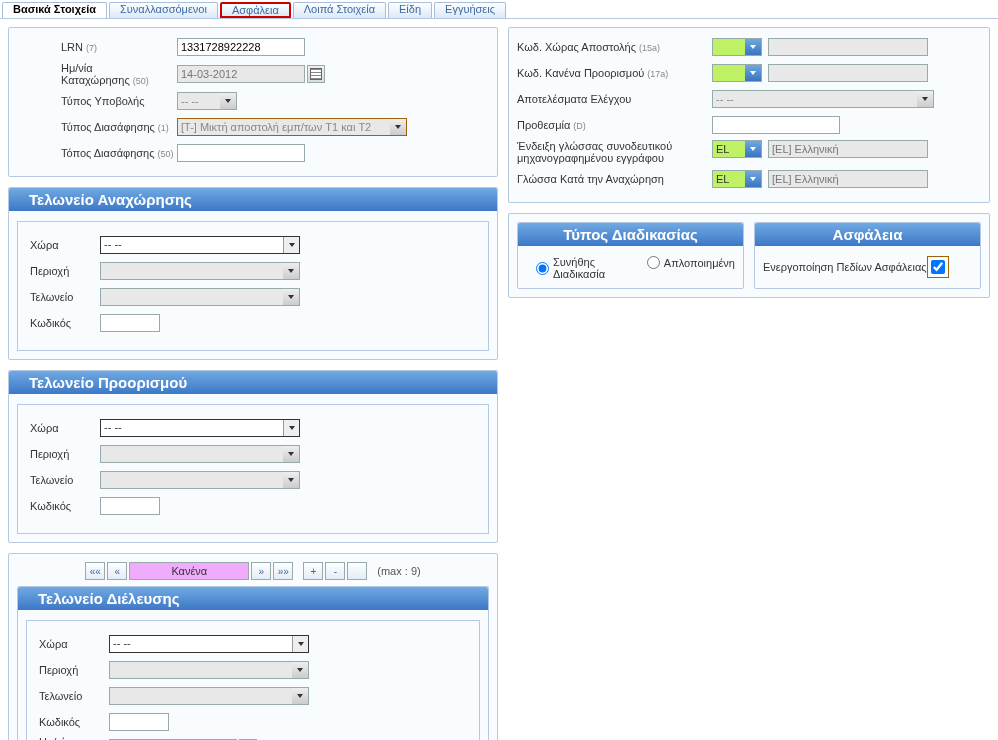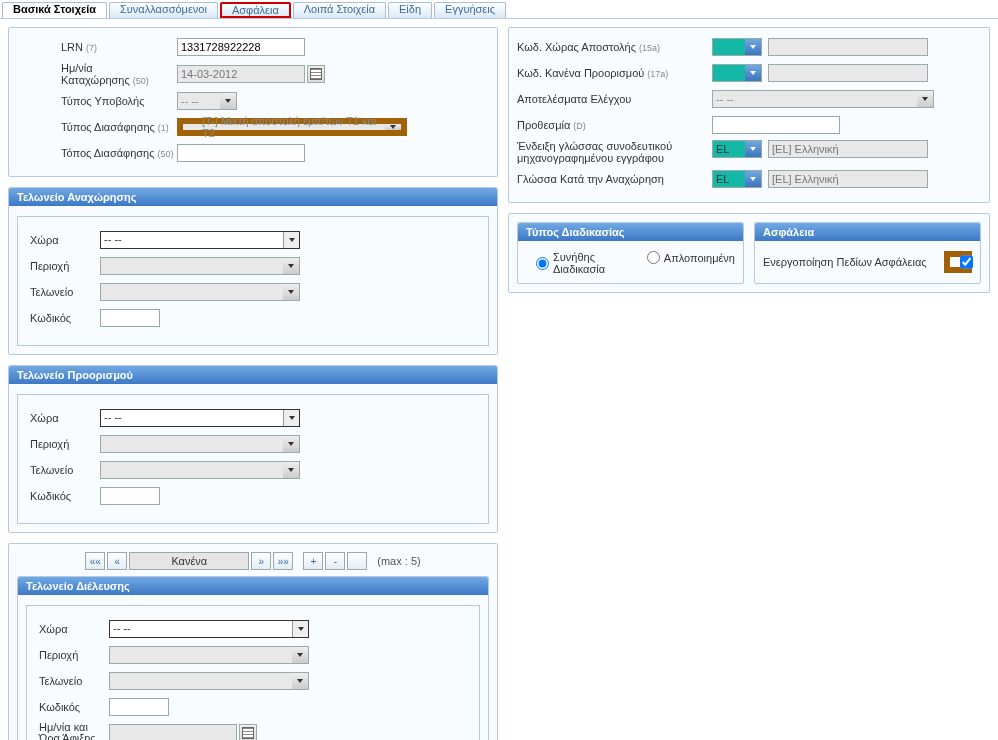--- a/index.html
+++ b/index.html
@@ -6,68 +6,68 @@
   body { font-family: Arial, sans-serif; font-size: 11px; background: #fff; color: #333; width: 998px; }
   
   .tabs { display: flex; border-bottom: 1px solid #b5c9e2; padding: 2px 2px 0 2px; }
   .tab { padding: 0 10px; background: linear-gradient(#fdfeff, #dbe9f6); border: 1px solid #a6bddb; border-bottom: none; margin-right: 2px; cursor: pointer; color: #3d6aa3; border-radius: 2px 2px 0 0; font-size:11px; }
   .tab.active { background: #fff; font-weight: bold; color:#000; }
   .tab.highlight-red { border: 2px solid #c00; }
   
   .main { display: flex; padding: 8px; gap: 10px; }
   .col { flex: 1; }
   .panel { border: 1px solid #b5c9e2; background: #f9fcff; padding: 8px; margin-bottom: 10px; border-radius: 2px; }
-  .panel-header { background: linear-gradient(#71a9e3, #3c78c6); color: #fff; font-size: 11px; font-weight: bold; padding: 3px 8px; margin: -8px -8px 10px -8px; border-radius: 2px 2px 0 0; }
+  .panel-header { background: linear-gradient(#71a9e3, #3c78c6); color: #fff; font-size: 15px; font-weight: bold; padding: 3px 20px; margin: -8px -8px 10px -8px; border-radius: 2px 2px 0 0; }
   
   .form-row { display: flex; align-items: center; margin-bottom: 4px; min-height: 22px; }
   .form-row .label { width: 160px; flex-shrink: 0; padding-left: 44px; }
   .form-row .label-s { width: 70px; flex-shrink: 0; }
   .form-row .label-xl { width: 195px; flex-shrink: 0; }
   .code { color: #888; font-size: 9px; margin-left: 3px; }
   
   input[type=text], .text-display, select.sel {
     border: 1px solid #9aa; height: 18px; padding: 1px 3px; font-size: 11px; background:#fff;
   }
   .text-display { background:#efefef; display:inline-flex; align-items:center; }
   .readonly-grey { background: #e8e8e8; color:#777; }
   .w110{width:128px}.w60{width:60px}.w200{width:200px}.w50{width:50px}.w160{width:160px}
   
-  .dropdown { display:inline-flex; border:1px solid #9aa; height:18px; background:#14b8a6; }
+  .dropdown { display:inline-flex; border:1px solid #9aa; height:18px; background:#bef264; }
   .dropdown .txt{flex:1; padding:1px 3px; font-size:11px; display:flex; align-items:center;}
   .dropdown .btn{width:16px; background:linear-gradient(#6fa8e0,#3b74bf); display:flex; align-items:center; justify-content:center; cursor:pointer;}
   .dropdown .btn.grey{background:linear-gradient(#eee,#ccc);}
   .dropdown .btn:after{content:"";border-left:3px solid transparent;border-right:3px solid transparent;border-top:4px solid #fff;}
   .dropdown .btn.dark:after{border-top-color:#333;}
   .dropdown.disabled{background:#e8e8e8;}
   .dropdown.disabled .txt{color:#888;}
   
   .select-native{ display:inline-flex; border:1px solid #333; height:18px; background:#fff; position:relative;}
   .select-native .txt{flex:1; padding:1px 3px; font-size:11px;}
   .select-native .arr{width:16px; border-left:1px solid #999; background:#eee; display:flex; align-items:center; justify-content:center;}
   .select-native .arr:after{content:"";border-left:3px solid transparent;border-right:3px solid transparent;border-top:4px solid #333;}
   
   .cal-btn{width:18px;height:18px;border:1px solid #9aa;background:linear-gradient(#eee,#ddd);display:inline-flex;align-items:center;justify-content:center;vertical-align:top;cursor:pointer;margin-left:2px;}
   .cal-btn:before{content:"";width:10px;height:10px;background:repeating-linear-gradient(#888,#888 1px,#fff 1px,#fff 3px);border:1px solid #666;}
   
   .inner-panel { border:1px solid #b5c9e2; padding: 12px; margin-top: 6px; }
   
   .navbar{display:flex;align-items:center;gap:2px;justify-content:center; margin-bottom:6px;}
   .navbtn{width:20px;height:18px;border:1px solid #9aa;background:linear-gradient(#fff,#e4ecf5);display:flex;align-items:center;justify-content:center;font-size:10px;color:#3a6aa8;cursor:pointer;}
-  .navtxt{width:120px;height:18px;border:1px solid #9aa;text-align:center;line-height:16px;font-size:11px;background:#e5e5e5;}
+  .navtxt{width:120px;height:18px;border:1px solid #9aa;text-align:center;line-height:16px;font-size:11px;background:#f0abfc;}
   .maxtxt{margin-left:8px;font-size:11px;color:#555;}
   
   .procpanel{border:1px solid #b5c9e2; border-radius:2px; padding:8px; flex:1;}
-  .procpanel .panel-header{margin:-8px -8px 10px -8px;}
+  .procpanel .panel-header{margin:-8px -8px 10px -8px;text-align:center;}
   .flexrow{display:flex; gap:10px;}
   .radio-grp{display:flex; gap:30px; padding-left:10px;}
   .radio-item{display:flex; flex-direction:column; align-items:flex-start; gap:2px;}
   .radio-item .r{display:flex;align-items:center;gap:4px;}
   .radio-item input{margin:0;}
   
-  .redbox{border:6px solid #a16207;padding-left:16px;}
+  .redbox{border:1px solid #a16207;}
   .checkbox-holder{width:22px;height:22px;display:flex;align-items:center;justify-content:center;}
   input[type=checkbox]{width:14px;height:14px;}
 </style>
 </head>
 <body>
 
 <div class="tabs">
   <div class="tab active">Βασικά Στοιχεία</div>
   <div class="tab">Συναλλασσόμενοι</div>
   <div class="tab highlight-red">Ασφάλεια</div>
@@ -175,21 +175,21 @@
       <div class="navbar">
         <div class="navbtn">««</div>
         <div class="navbtn">«</div>
         <div class="navtxt">Κανένα</div>
         <div class="navbtn">»</div>
         <div class="navbtn">»»</div>
         <div style="width:6px"></div>
         <div class="navbtn">+</div>
         <div class="navbtn">-</div>
         <div class="navbtn"></div>
-        <div class="maxtxt">(max : 5)</div>
+        <div class="maxtxt">(max : 9)</div>
       </div>
       <div class="panel" style="margin-bottom:0;">
         <div class="panel-header">Τελωνείο Διέλευσης</div>
         <div class="inner-panel">
           <div class="form-row">
               <div class="label-s">Χώρα</div>
             <div class="select-native w200">
                 <span class="txt">-- --</span>
                 <span class="arr"></span>
               </div>
@@ -287,21 +287,21 @@
             <label class="radio-item">
               <span class="r">
                   <input type="radio" name="proc" style="">
                   <span>Απλοποιημένη</span>
                 </span>
             </label>
           </div>
         </div>
         <div class="procpanel">
           <div class="panel-header">Ασφάλεια</div>
-          <div style="display:flex;align-items:center;justify-content:space-between;">
+          <div style="display:flex;align-items:center;">
             <span>Ενεργοποίηση Πεδίων Ασφάλειας</span>
             <span class="checkbox-holder redbox">
               <input type="checkbox" checked="" style="">
             </span>
           </div>
         </div>
       </div>
     </div>
   </div>
 </div>

